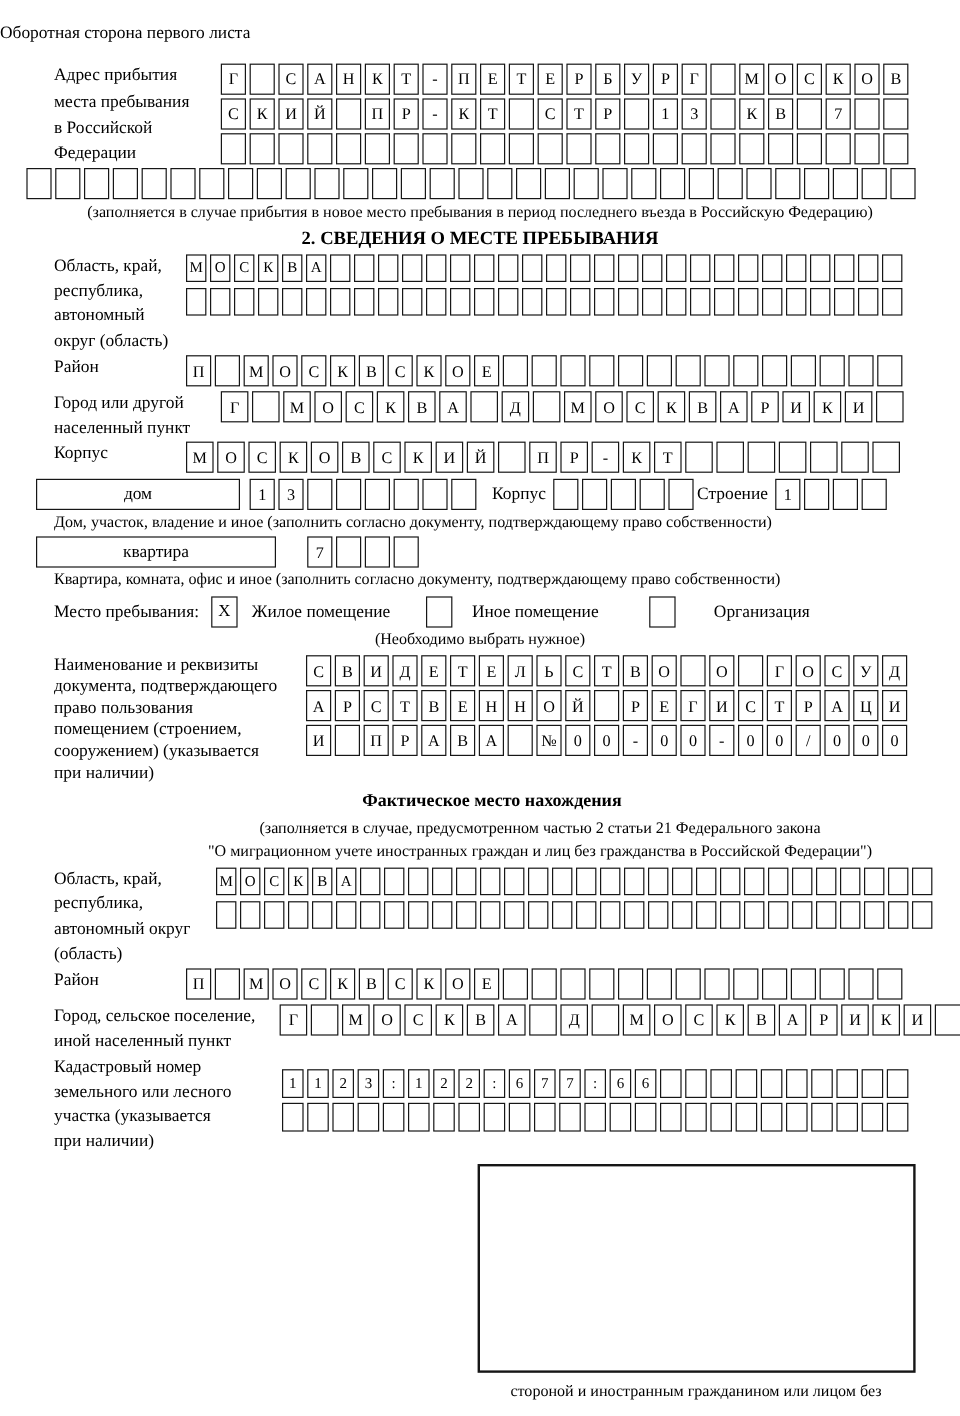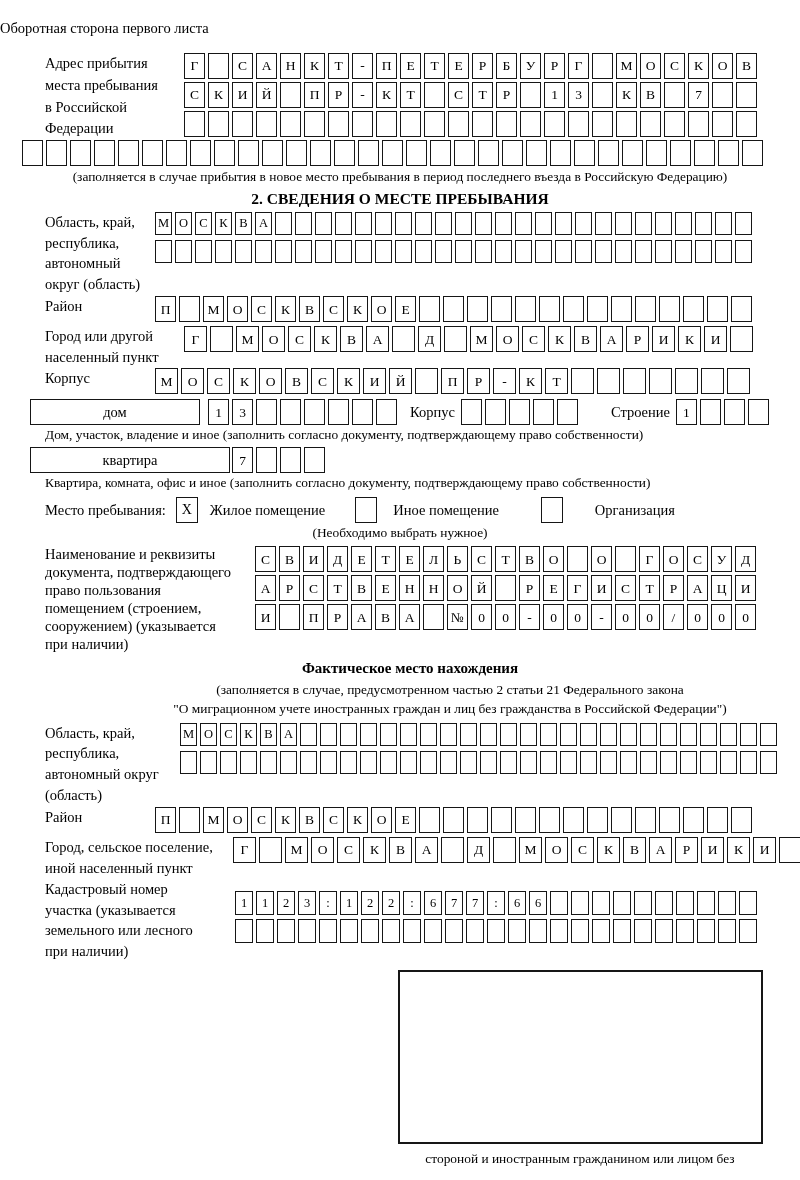--- a/index.html
+++ b/index.html
@@ -363,32 +363,32 @@
         <span class="cell"></span>
       </div>
     <span class="inline-lbl" style="margin:0 6px 0 10px;">Корпус</span>
     <div class="cells md mb0">
         <span class="cell"></span>
         <span class="cell"></span>
         <span class="cell"></span>
         <span class="cell"></span>
         <span class="cell"></span>
       </div>
-    <span class="inline-lbl" style="margin:0 6px 0 30px;">Строение</span>
+    <span class="inline-lbl" style="margin:0 6px 0 0;">Строение</span>
     <div class="cells md mb0">
         <span class="cell">1</span>
         <span class="cell"></span>
         <span class="cell"></span>
         <span class="cell"></span>
       </div>
   </div>
   <div class="note left">Дом, участок, владение и иное (заполнить согласно документу, подтверждающему право собственности)</div>
 
   <div class="kv-row">
-    <div class="widebox" style="width:200px;margin-right:2px;">квартира</div>
+    <div class="widebox" style="width:200px;margin-right:26px;">квартира</div>
     <div class="cells md mb0">
         <span class="cell">7</span>
         <span class="cell"></span>
         <span class="cell"></span>
         <span class="cell"></span>
       </div>
   </div>
   <div class="note left">Квартира, комната, офис и иное (заполнить согласно документу, подтверждающему право собственности)</div>
 
   <div class="stay-row">
@@ -627,22 +627,22 @@
           <span class="cell">К</span>
           <span class="cell">И</span>
           <span class="cell"></span>
         </div>
     </div>
   </div>
 
   <div class="field" style="margin-top:1px;">
     <div class="label lh14" style="flex-basis:190px;">
         <div>Кадастровый номер</div>
+        <div>земельного или лесного</div>
         <div>участка (указывается</div>
-        <div>земельного или лесного</div>
         <div>при наличии)</div>
       </div>
     <div class="grids pt12">
       <div class="cells ks" style="margin-bottom:4px;">
           <span class="cell">1</span>
           <span class="cell">1</span>
           <span class="cell">2</span>
           <span class="cell">3</span>
           <span class="cell">:</span>
           <span class="cell">1</span>

